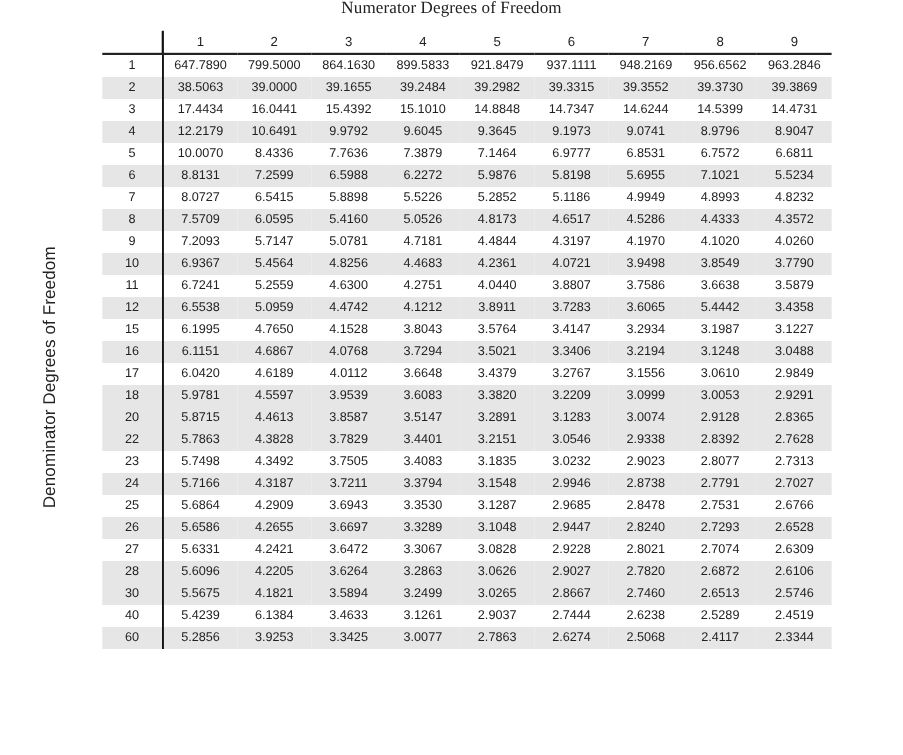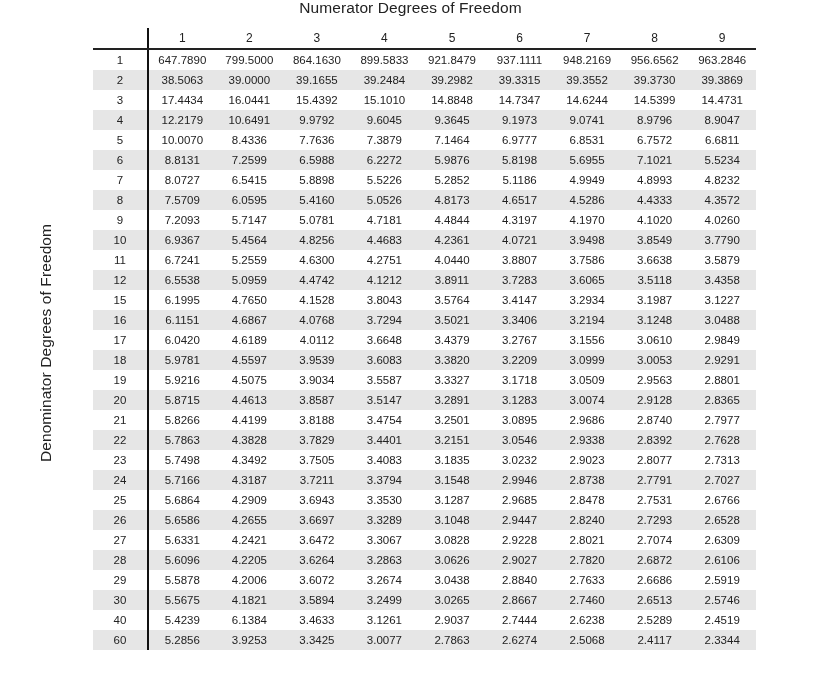--- a/index.html
+++ b/index.html
@@ -25,20 +25,21 @@
   .title {
     position: absolute;
     top: -1px;
     left: 0;
     width: 821px;
     text-align: center;
     font-size: 15.5px;
     letter-spacing: 0.1px;
     color: #222;
     white-space: nowrap;
+    font-family: Liberation Serif, serif;
   }
 
   
   .vlabel-wrap {
     position: absolute;
     left: 0px;
     top: 0px;
     width: 92px;
     height: 686px;
     display: flex;
@@ -296,21 +297,21 @@
           </tr>
           <tr class="even">
             <td class="rowlabel">12</td>
             <td class="val">6.5538</td>
             <td class="val">5.0959</td>
             <td class="val">4.4742</td>
             <td class="val">4.1212</td>
             <td class="val">3.8911</td>
             <td class="val">3.7283</td>
             <td class="val">3.6065</td>
-            <td class="val">3.5118</td>
+            <td class="val">5.4442</td>
             <td class="val">3.4358</td>
           </tr>
           <tr class="odd">
             <td class="rowlabel">15</td>
             <td class="val">6.1995</td>
             <td class="val">4.7650</td>
             <td class="val">4.1528</td>
             <td class="val">3.8043</td>
             <td class="val">3.5764</td>
             <td class="val">3.4147</td>
@@ -347,56 +348,32 @@
             <td class="val">5.9781</td>
             <td class="val">4.5597</td>
             <td class="val">3.9539</td>
             <td class="val">3.6083</td>
             <td class="val">3.3820</td>
             <td class="val">3.2209</td>
             <td class="val">3.0999</td>
             <td class="val">3.0053</td>
             <td class="val">2.9291</td>
           </tr>
-          <tr class="odd">
-            <td class="rowlabel">19</td>
-            <td class="val">5.9216</td>
-            <td class="val">4.5075</td>
-            <td class="val">3.9034</td>
-            <td class="val">3.5587</td>
-            <td class="val">3.3327</td>
-            <td class="val">3.1718</td>
-            <td class="val">3.0509</td>
-            <td class="val">2.9563</td>
-            <td class="val">2.8801</td>
-          </tr>
           <tr class="even">
             <td class="rowlabel">20</td>
             <td class="val">5.8715</td>
             <td class="val">4.4613</td>
             <td class="val">3.8587</td>
             <td class="val">3.5147</td>
             <td class="val">3.2891</td>
             <td class="val">3.1283</td>
             <td class="val">3.0074</td>
             <td class="val">2.9128</td>
             <td class="val">2.8365</td>
           </tr>
-          <tr class="odd">
-            <td class="rowlabel">21</td>
-            <td class="val">5.8266</td>
-            <td class="val">4.4199</td>
-            <td class="val">3.8188</td>
-            <td class="val">3.4754</td>
-            <td class="val">3.2501</td>
-            <td class="val">3.0895</td>
-            <td class="val">2.9686</td>
-            <td class="val">2.8740</td>
-            <td class="val">2.7977</td>
-          </tr>
           <tr class="even">
             <td class="rowlabel">22</td>
             <td class="val">5.7863</td>
             <td class="val">4.3828</td>
             <td class="val">3.7829</td>
             <td class="val">3.4401</td>
             <td class="val">3.2151</td>
             <td class="val">3.0546</td>
             <td class="val">2.9338</td>
             <td class="val">2.8392</td>
@@ -467,32 +444,20 @@
             <td class="val">5.6096</td>
             <td class="val">4.2205</td>
             <td class="val">3.6264</td>
             <td class="val">3.2863</td>
             <td class="val">3.0626</td>
             <td class="val">2.9027</td>
             <td class="val">2.7820</td>
             <td class="val">2.6872</td>
             <td class="val">2.6106</td>
           </tr>
-          <tr class="odd">
-            <td class="rowlabel">29</td>
-            <td class="val">5.5878</td>
-            <td class="val">4.2006</td>
-            <td class="val">3.6072</td>
-            <td class="val">3.2674</td>
-            <td class="val">3.0438</td>
-            <td class="val">2.8840</td>
-            <td class="val">2.7633</td>
-            <td class="val">2.6686</td>
-            <td class="val">2.5919</td>
-          </tr>
           <tr class="even">
             <td class="rowlabel">30</td>
             <td class="val">5.5675</td>
             <td class="val">4.1821</td>
             <td class="val">3.5894</td>
             <td class="val">3.2499</td>
             <td class="val">3.0265</td>
             <td class="val">2.8667</td>
             <td class="val">2.7460</td>
             <td class="val">2.6513</td>

